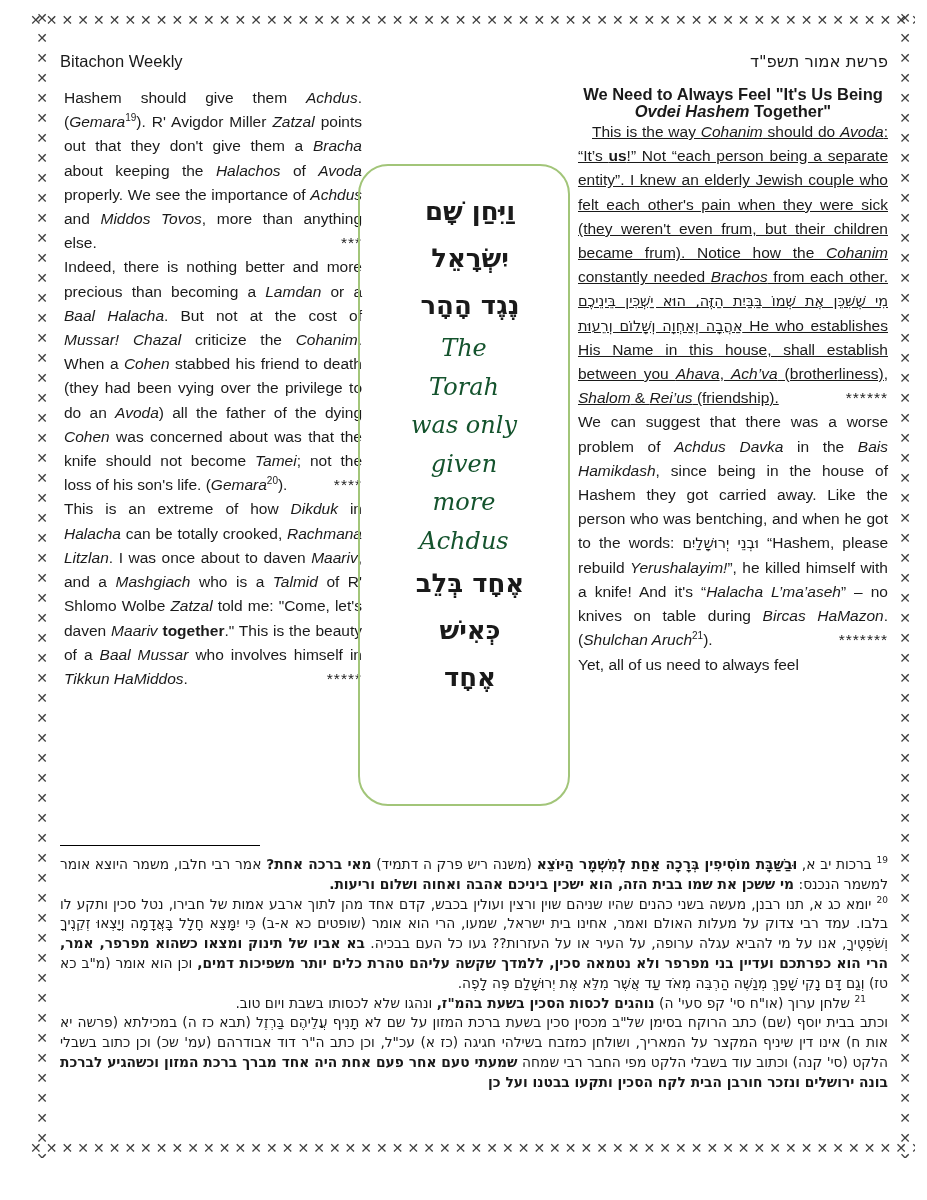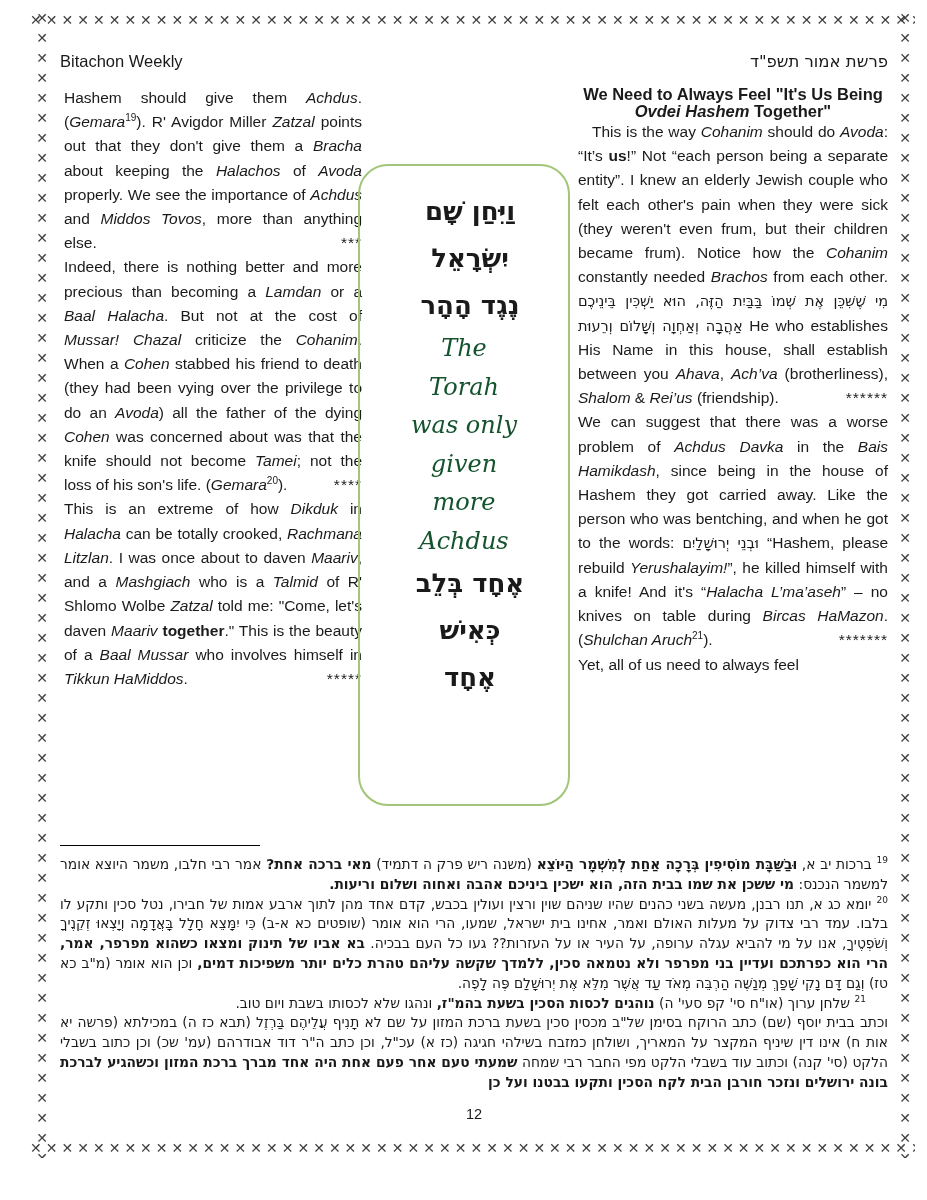--- a/index.html
+++ b/index.html
@@ -29,21 +29,21 @@
   .col-right { top:86px; left:578px; width:310px; }
   .col p { margin:0; }
   .it  { font-style:italic; }
   .bd  { font-weight:bold; }
   .bdit{ font-weight:bold; font-style:italic; }
   sup  { font-size:10px; line-height:0; }
   .heb { font-family:"DejaVu Sans",sans-serif; font-size:14.5px; }
   .stars-line { text-align:right; margin-top:-24.2px; letter-spacing:1px; }
   .rc-heading { font-weight:bold; text-align:center; font-size:16.5px;
     line-height:17px; text-align:center; margin:0 0 2px 0; }
-  .indent-first { text-indent:14px; }
+  .indent-first { text-indent:14px;text-decoration:underline; }
 
   .center-box { position:absolute; top:164px; left:358px; width:212px;
     height:642px; border:2.5px solid var(--box-border,#a2c579);
     border-radius:30px; box-sizing:border-box; text-align:center;
     padding-top:22px; }
   .box-heb { font-family:"DejaVu Sans",sans-serif; font-weight:bold;
     font-size:26px; line-height:47px; direction:rtl;padding-left:12px; }
   .box-eng { font-family:"DejaVu Serif",serif; font-style:italic;
     font-size:24px; line-height:38.5px; color:#14532d; }
 
@@ -114,15 +114,14 @@
   </div>
 
   <div class="fn-sep"></div>
   <div class="footnotes">
     <p><sup>19</sup><span> ברכות יב א, </span><span class="bd">וּבַשַּׁבָּת מוֹסִיפִין בְּרָכָה אַחַת לְמִשְׁמָר הַיּוֹצֵא</span><span> (משנה ריש פרק ה דתמיד) </span><span class="bd">מאי ברכה אחת?</span><span> אמר רבי חלבו, משמר היוצא אומר למשמר הנכנס: </span><span class="bd">מי ששכן את שמו בבית הזה, הוא ישכין ביניכם אהבה ואחוה ושלום וריעות.</span></p>
     <p><sup>20</sup><span> יומא כג א, תנו רבנן, מעשה בשני כהנים שהיו שניהם שוין ורצין ועולין בכבש, קדם אחד מהן לתוך ארבע אמות של חבירו, נטל סכין ותקע לו בלבו. עמד רבי צדוק על מעלות האולם ואמר, אחינו בית ישראל, שמעו, הרי הוא אומר (שופטים כא א-ב) כִּי יִמָּצֵא חָלָל בָּאֲדָמָה וְיָצְאוּ זְקֵנֶיךָ וְשֹׁפְטֶיךָ, אנו על מי להביא עגלה ערופה, על העיר או על העזרות?? געו כל העם בבכיה. </span><span class="bd">בא אביו של תינוק ומצאו כשהוא מפרפר, אמר, הרי הוא כפרתכם ועדיין בני מפרפר ולא נטמאה סכין, ללמדך שקשה עליהם טהרת כלים יותר משפיכות דמים,</span><span> וכן הוא אומר (מ"ב כא טז) וְגַם דָּם נָקִי שָׁפַךְ מְנַשֶּׁה הַרְבֵּה מְאֹד עַד אֲשֶׁר מִלֵּא אֶת יְרוּשָׁלִַם פֶּה לָפֶה.</span></p>
     <p class="fn-indent"><sup>21</sup><span> שלחן ערוך (או"ח סי' קפ סעי' ה) </span><span class="bd">נוהגים לכסות הסכין בשעת בהמ"ז,</span><span> ונהגו שלא לכסותו בשבת ויום טוב.</span></p>
     <p><span>וכתב בבית יוסף (שם) כתב הרוקח בסימן של"ב מכסין סכין בשעת ברכת המזון על שם לא תָנִיף עֲלֵיהֶם בַּרְזֶל (תבא כז ה) במכילתא (פרשה יא אות ח) אינו דין שיניף המקצר על המאריך, ושולחן כמזבח בשילהי חגיגה (כז א) עכ"ל, וכן כתב ה"ר דוד אבודרהם (עמ' שכ) וכן כתוב בשבלי הלקט (סי' קנה) וכתוב עוד בשבלי הלקט מפי החבר רבי שמחה </span><span class="bd">שמעתי טעם אחר פעם אחת היה אחד מברך ברכת המזון וכשהגיע לברכת בונה ירושלים ונזכר חורבן הבית לקח הסכין ותקעו בבטנו ועל כן</span></p>
   </div>
 
-  <div class="page-num">12</div>
 
 </div>
 
 </body></html>

